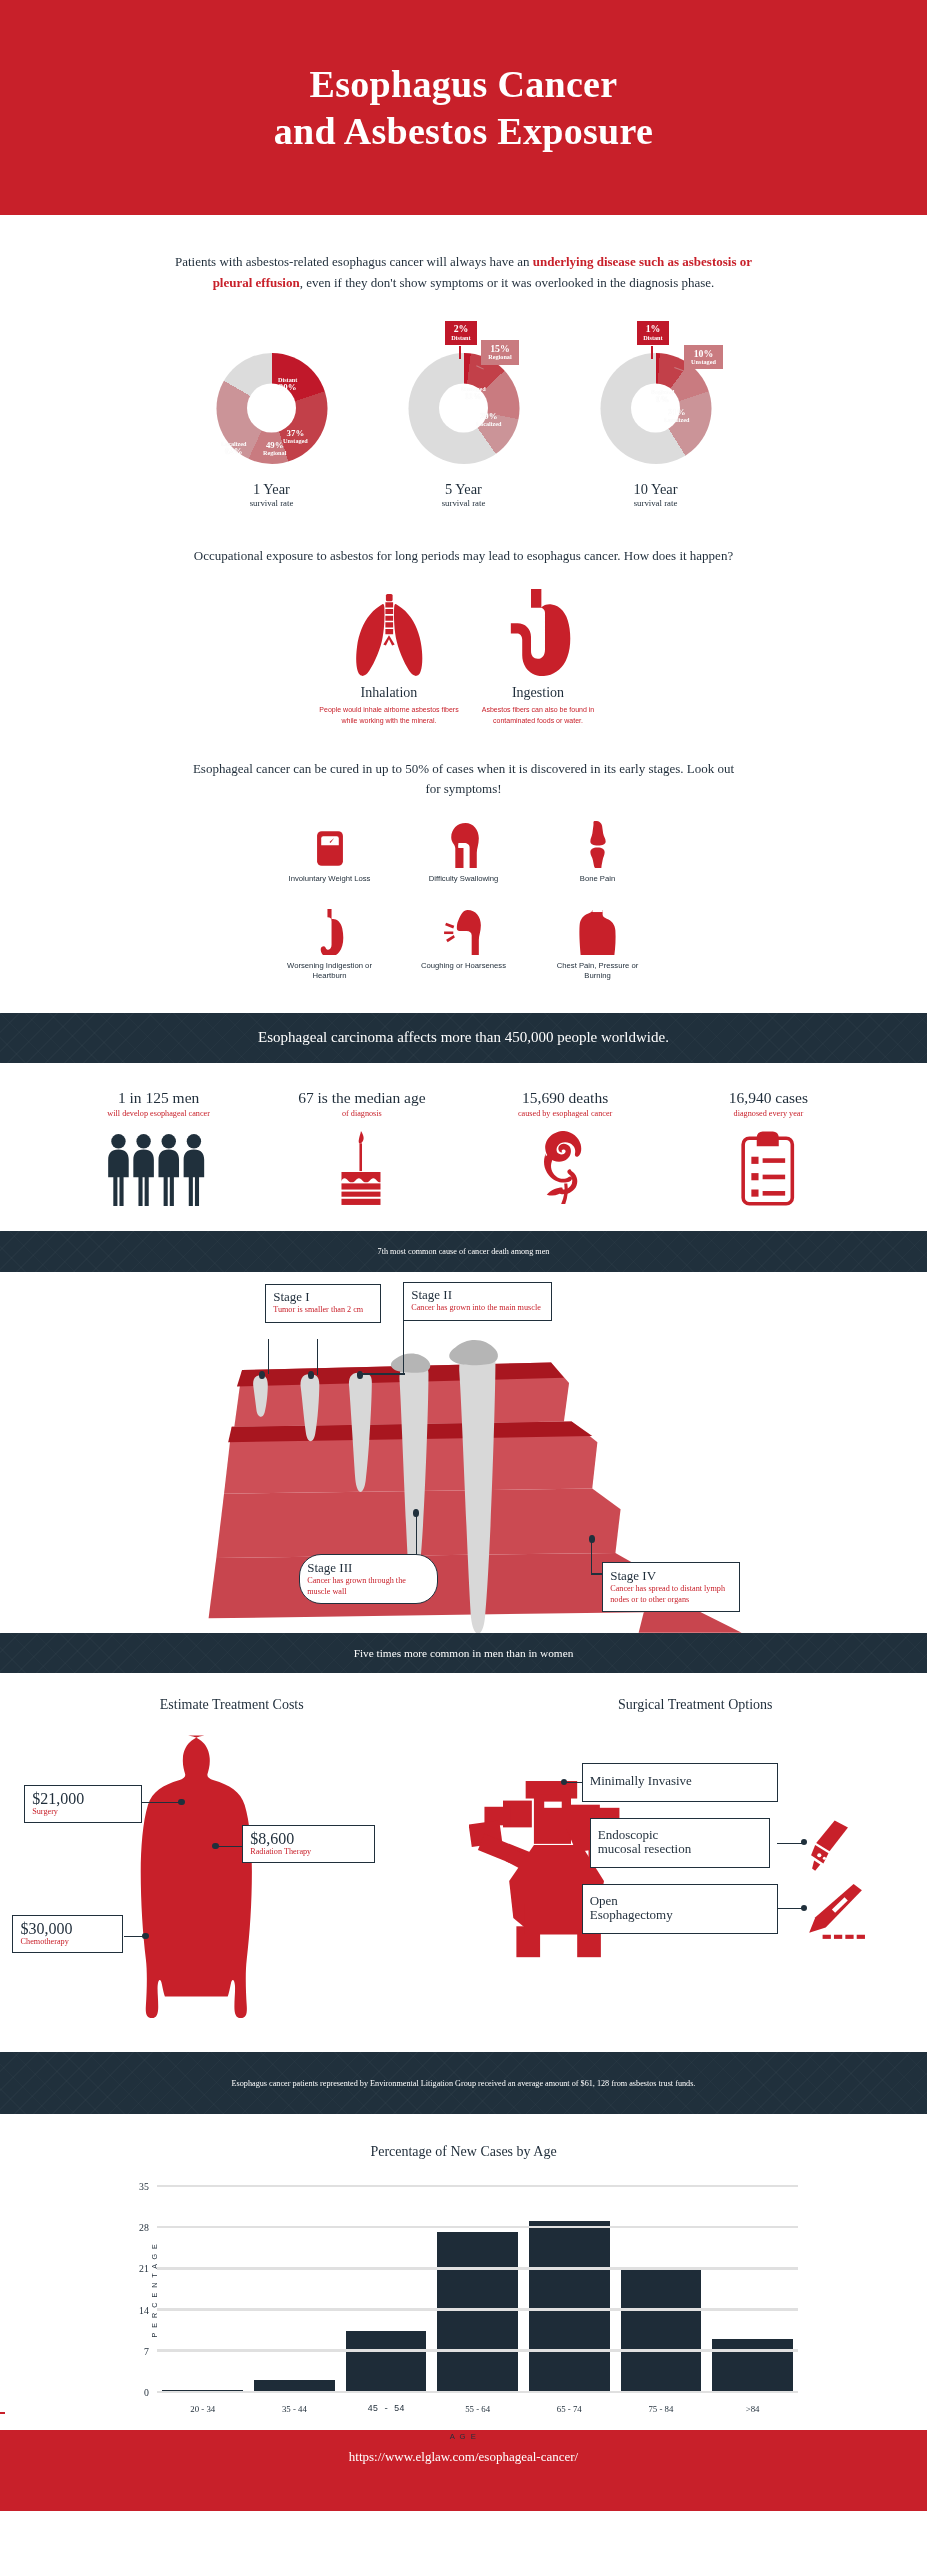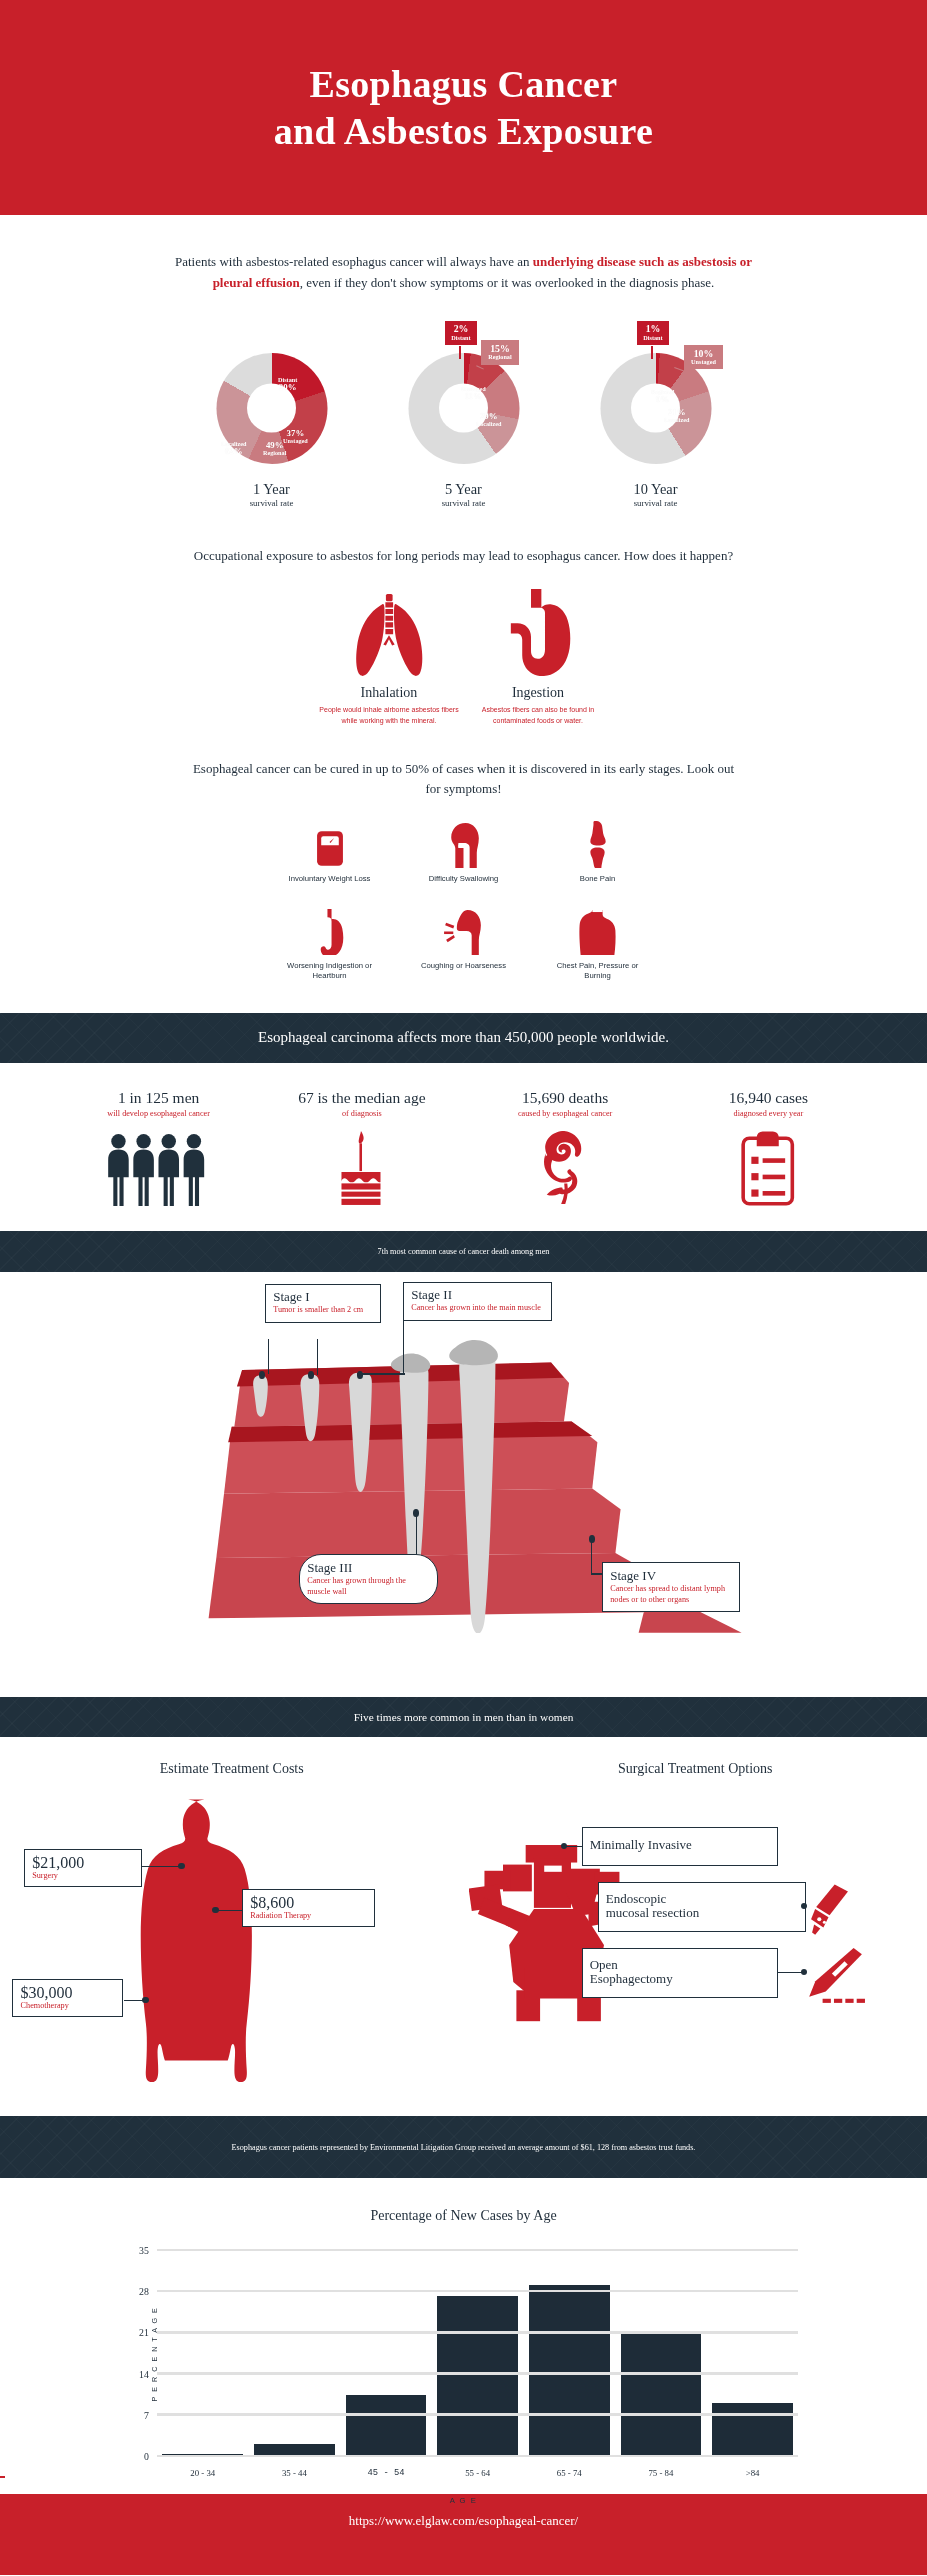--- a/index.html
+++ b/index.html
@@ -162,21 +162,21 @@
     gap: 0;
     padding: 26px 57px 24px 57px;
   }
   .stat { flex: 1; text-align: center; }
   .stat .v { font-size: 15.5px; color: #1f2d3a; }
   .stat .k { font-size: 8.2px; color: #c8202a; margin-top: 2.1px; }
   .stat .art { height: 77px; margin-top: 12.4px;
                display: flex; align-items: flex-end; justify-content: center; }
 
   
-  .stages { position: relative; height: 425px; background: #fff; }
+  .stages { position: relative; height: 361px; background: #fff; }
   .stage-box {
     position: absolute;
     background: #fff;
     border: 1.3px solid #20303c;
     padding: 5.2px 7.2px 6.2px 7.2px;
     z-index: 4;
   }
   .stage-box .t { font-size: 13px; color: #1f2d3a; line-height: 1.1; }
   .stage-box .d { font-size: 8.2px; color: #c8202a; line-height: 1.3; margin-top: 1px; }
   .leader { position: absolute; background: #20303c; z-index: 3; }
@@ -681,21 +681,21 @@
             <path d="M108 238 h136 v60 h-136z"></path>
           </g>
         </svg>
 
         <div class="tbox plain" style="left:118px; top:40px; width:196px; height:39px;">
           <div class="v">Minimally Invasive</div>
         </div>
         <div class="leader" style="left:101px; top:59px; width:18.5px; height:1.3px;"></div>
         <div class="leader-dot" style="left:97px; top:56px; width:6.7px; height:6.7px;"></div>
 
-        <div class="tbox plain" style="left:134px; top:95px; width:208px; height:50px;">
+        <div class="tbox plain" style="left:126px; top:95px; width:180px; height:50px;">
           <div class="v" style="white-space:pre-line">Endoscopic
 mucosal resection</div>
         </div>
         <div class="leader" style="left:313px; top:120px; width:28px; height:1.3px;"></div>
         <div class="leader-dot" style="left:337px; top:116px; width:6.7px; height:6.7px;"></div>
         <svg width="41" height="52" viewBox="0 0 80 100" style="position:absolute;left:344px;top:96px;">
           <g fill="#c8202a">
             <path d="M52 2 L78 16 L42 62 L16 46z"></path>
             <path d="M14 50 L40 66 L30 86 L6 70z"></path>
             <circle cx="22" cy="70" r="4" fill="#fff"></circle>

